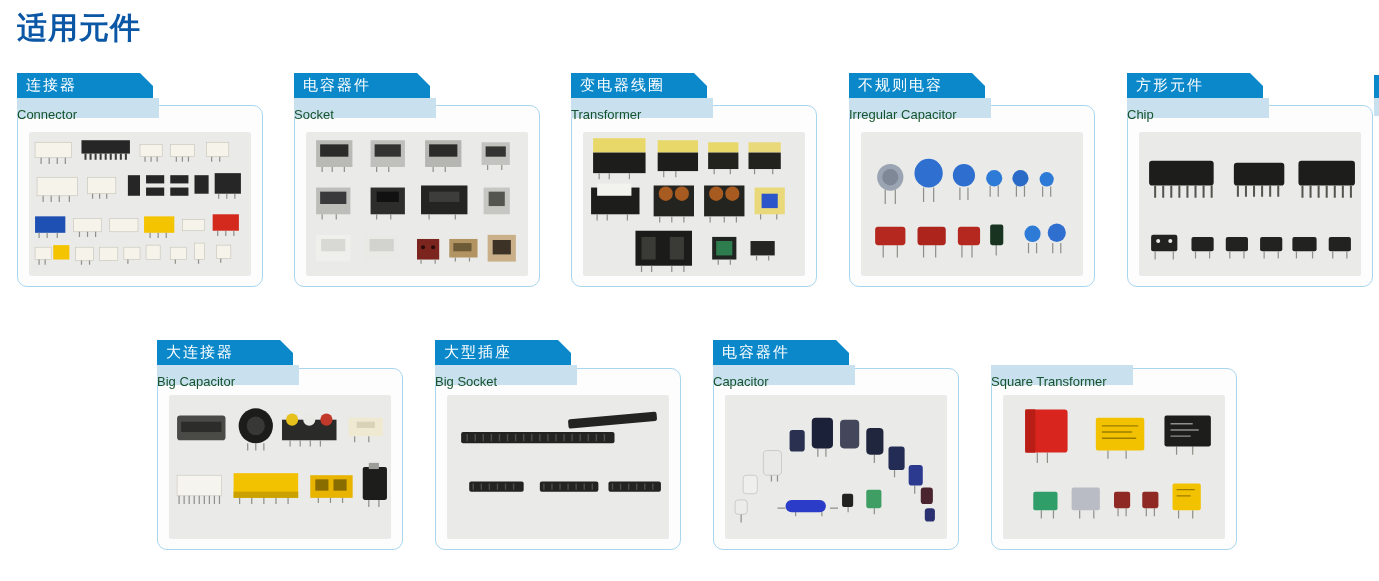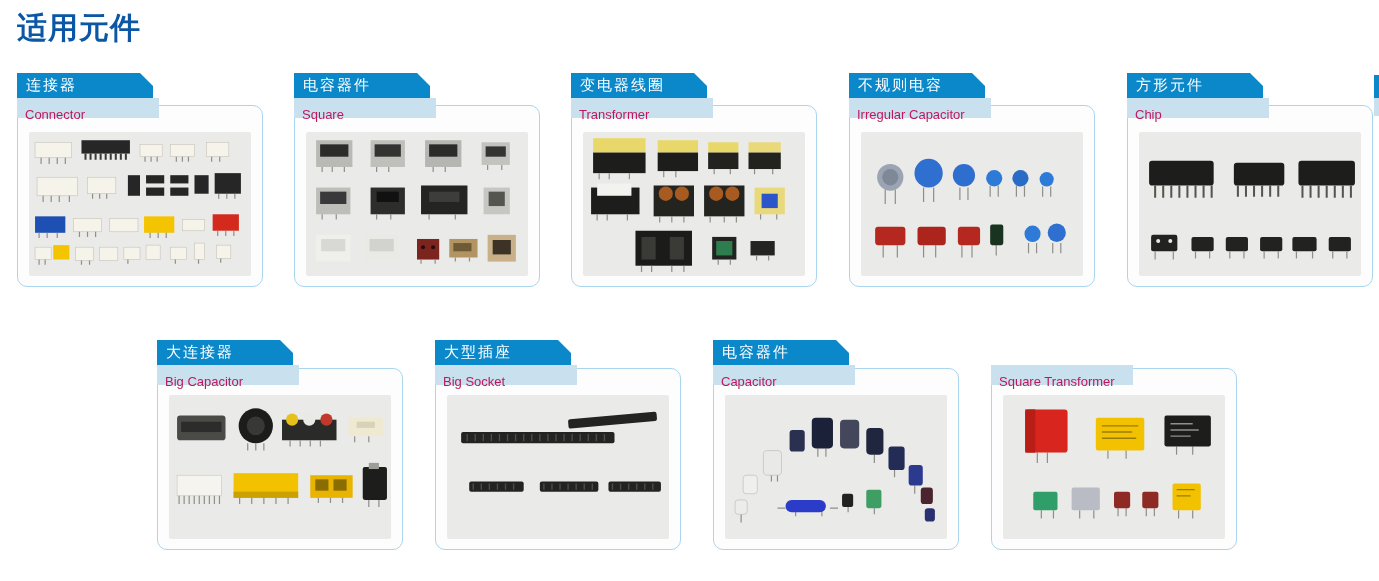--- a/index.html
+++ b/index.html
@@ -26,21 +26,21 @@
     position:absolute;left:0;top:0;width:136px;height:25px;
     background:#0a88ca;color:#ffffff;z-index:3;
     clip-path:polygon(0 0, calc(100% - 13px) 0, 100% 13px, 100% 100%, 0 100%);
     display:flex;align-items:center;
   }
   .tab span{font-size:15px;font-weight:normal;letter-spacing:2px;padding-left:9px;white-space:nowrap;}
   .strip{
     position:absolute;left:0;top:25px;width:142px;height:20px;
     background:#c9e0ee;z-index:3;display:flex;align-items:center;
   }
-  .strip span{font-size:13px;color:#be185d;padding-left:8px;white-space:nowrap;margin-top:12px;}
+  .strip span{font-size:13px;color:#14532d;padding-left:0;white-space:nowrap;margin-top:12px;}
   .edge-frag-dark{position:absolute;left:1374px;top:75px;width:5px;height:23px;background:#0a88ca;}
   .edge-frag-light{position:absolute;left:1374px;top:98px;width:5px;height:18px;background:#c9e0ee;}
   .pins{stroke:#8f8f8a;stroke-width:1.2;}
   .teeth{stroke:#3a3a38;stroke-width:2;}
 </style>
 </head>
 <body>
 
 <div class="canvas">
 
@@ -139,21 +139,21 @@
           <g class="pins">
               <path d="M16 34v5M26 34v5M38 34v5M70 34v5M82 34v5M126 34v5M138 34v5M180 32v5M194 32v5M16 80v5M30 80v5M70 80v5M84 80v5M122 80v5M148 80v5M114 124v4M128 124v4M148 122v4M162 122v4"></path>
             </g>
         </svg>
       </div>
     </div>
     <div class="tab">
         <span>电容器件</span>
       </div>
     <div class="strip">
-        <span>Square</span>
+        <span>Socket</span>
       </div>
   </div>
 
   <div class="card" style="left:571px;top:73px">
     <div class="box">
       <div class="photo">
         <svg viewBox="0 0 220 140" preserveAspectRatio="none">
           <g>
             <rect x="10" y="6" width="52" height="14" fill="#e8d86a"></rect>
               <rect x="10" y="20" width="52" height="20" fill="#1d1d1b"></rect>

